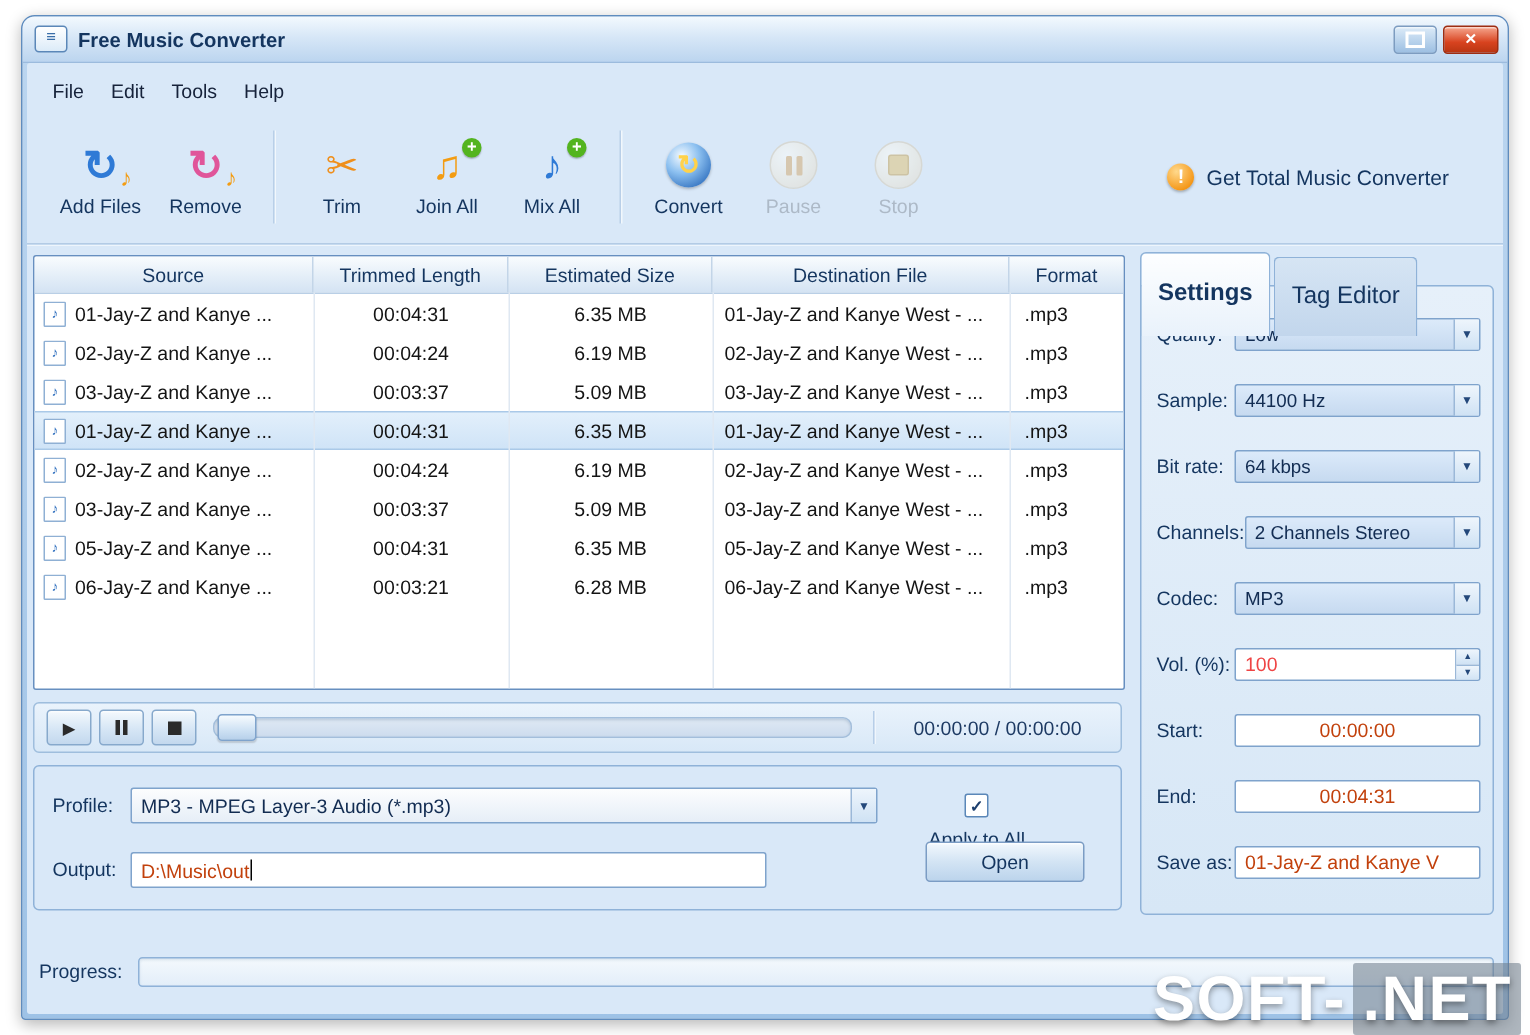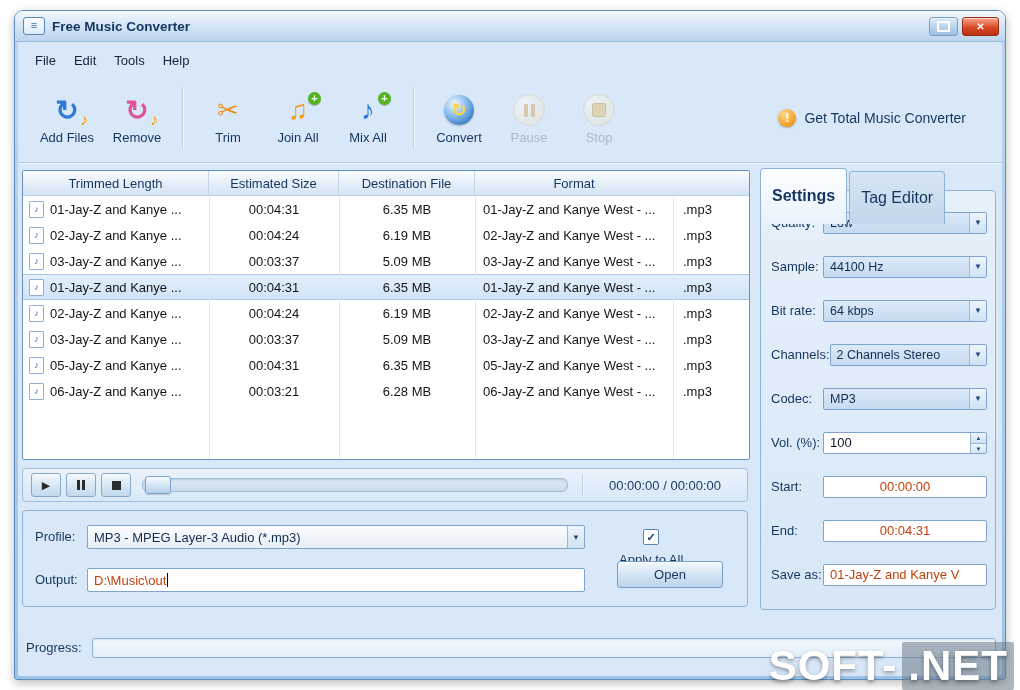--- a/index.html
+++ b/index.html
@@ -122,21 +122,21 @@
     color:#24487a;border-left:1px solid #9bb8d8;background:linear-gradient(#eef5fc,#cfe2f4);cursor:pointer;}
   .profile-dd{position:absolute;left:64px;top:14px;width:498px;height:24px;
     background:linear-gradient(#fcfdfe,#e6eef7);}
   .checkbox-wrap{position:absolute;left:596px;top:18px;display:flex;align-items:center;gap:7px;cursor:pointer;flex-direction:column;}
   .checkbox{width:14px;height:14px;background:#fff;border:1px solid #5b87b8;border-radius:2px;
     display:inline-flex;align-items:center;justify-content:center;font-size:11px;color:#1d3f6e;}
   .checkbox.checked::before{content:"✓";font-weight:bold;}
   .textbox{background:#fff;border:1px solid #7fa3cc;border-radius:2px;display:flex;align-items:center;
     padding:0 6px;font-size:13px;color:#c2410c;height:22px;box-sizing:border-box;overflow:hidden;white-space:nowrap;}
   .textbox.center{justify-content:center;}
-  .output-box{position:absolute;left:64px;top:57px;width:498px;height:24px;}
+  .output-box{position:absolute;left:64px;top:57px;width:424px;height:24px;}
   .caret{display:inline-block;width:1px;height:14px;background:#000;margin-left:1px;}
   .open-btn{position:absolute;left:594px;top:50px;width:106px;height:27px;border:1px solid #7b9cc4;
     border-radius:3px;background:linear-gradient(#f2f8fd,#d3e4f4 50%,#bcd4ec);color:var(--text-navy,#14355f);
     font-size:13px;font-family:"Liberation Sans",sans-serif;cursor:pointer;
     box-shadow:inset 0 1px 0 rgba(255,255,255,.7);}
   
   .right-panel{position:absolute;left:742px;top:126px;width:236px;height:442px;}
   .tabs{position:absolute;top:0;left:0;display:flex;z-index:2;align-items:flex-end;}
   .tab{height:20px;line-height:20px;padding:16px 11px;margin:2px 2px 0 0;font-size:16px;color:#14355f;
     border:1px solid #8fb2d8;border-bottom:none;border-radius:4px 4px 0 0;cursor:pointer;
@@ -144,21 +144,21 @@
   .tab.active{height:23px;line-height:22px;margin:0 2px 0 0;font-weight:bold;
     background:linear-gradient(#fdfeff,#e9f2fb);}
   .spanel-card{position:absolute;top:22px;left:0;right:0;bottom:0;border:1px solid #8fb2d8;
     border-radius:0 4px 4px 4px;background:linear-gradient(#e6f0fa,#d7e7f6);
     padding:20px 8px 0 10px;display:flex;flex-direction:column;gap:21px;box-sizing:border-box;}
   .srow{display:flex;align-items:center;height:23px;}
   .slabel{font-size:13px;color:var(--text-navy,#14355f);}
   .srow .dropdown,.srow .textbox,.spinbox{margin-left:auto;width:164px;height:22px;}
   .spinbox{display:flex;align-items:center;background:#fff;border:1px solid #7fa3cc;border-radius:2px;
     box-sizing:border-box;overflow:hidden;}
-  .spin-val{flex:1;padding-left:6px;font-size:13px;color:#0f172a;}
+  .spin-val{flex:1;padding-left:6px;font-size:13px;color:#ef4444;}
   .spin-btns{width:15px;height:100%;display:flex;flex-direction:column;border-left:1px solid #9bb8d8;}
   .sb{flex:1;font-size:6px;line-height:10px;text-align:center;color:#24487a;cursor:pointer;
     background:linear-gradient(#eef5fc,#cfe2f4);}
   .sb.up{border-bottom:1px solid #9bb8d8;}
   
   .progress-row{position:absolute;left:8px;top:596px;right:6px;height:20px;}
   .progress-label{position:absolute;left:0;top:2px;color:var(--text-navy,#14355f);}
   .pbar{position:absolute;left:66px;right:0;top:0;height:18px;border:1px solid #8fb2d8;border-radius:3px;
     background:linear-gradient(#f4f9fd,#e3eef9);box-shadow:inset 0 1px 2px rgba(120,150,180,.25);}
   
@@ -234,20 +234,21 @@
         <span class="tlabel">Stop</span>
       </div>
       <div class="promo">
         <span class="alert-icon">!</span>
         <span class="promo-label">Get Total Music Converter</span>
       </div>
     </div>
 
     <div class="table-box">
       <div class="thead">
+        <div class="hcell">Source</div>
         <div class="hcell">Trimmed Length</div>
         <div class="hcell">Estimated Size</div>
         <div class="hcell">Destination File</div>
         <div class="hcell">Format</div>
       </div>
       <div id="rows">
           <div class="trow">
     <div class="cell c-src">
               <span class="ficon">♪</span>
               <span class="src-txt">01-Jay-Z and Kanye ...</span>

